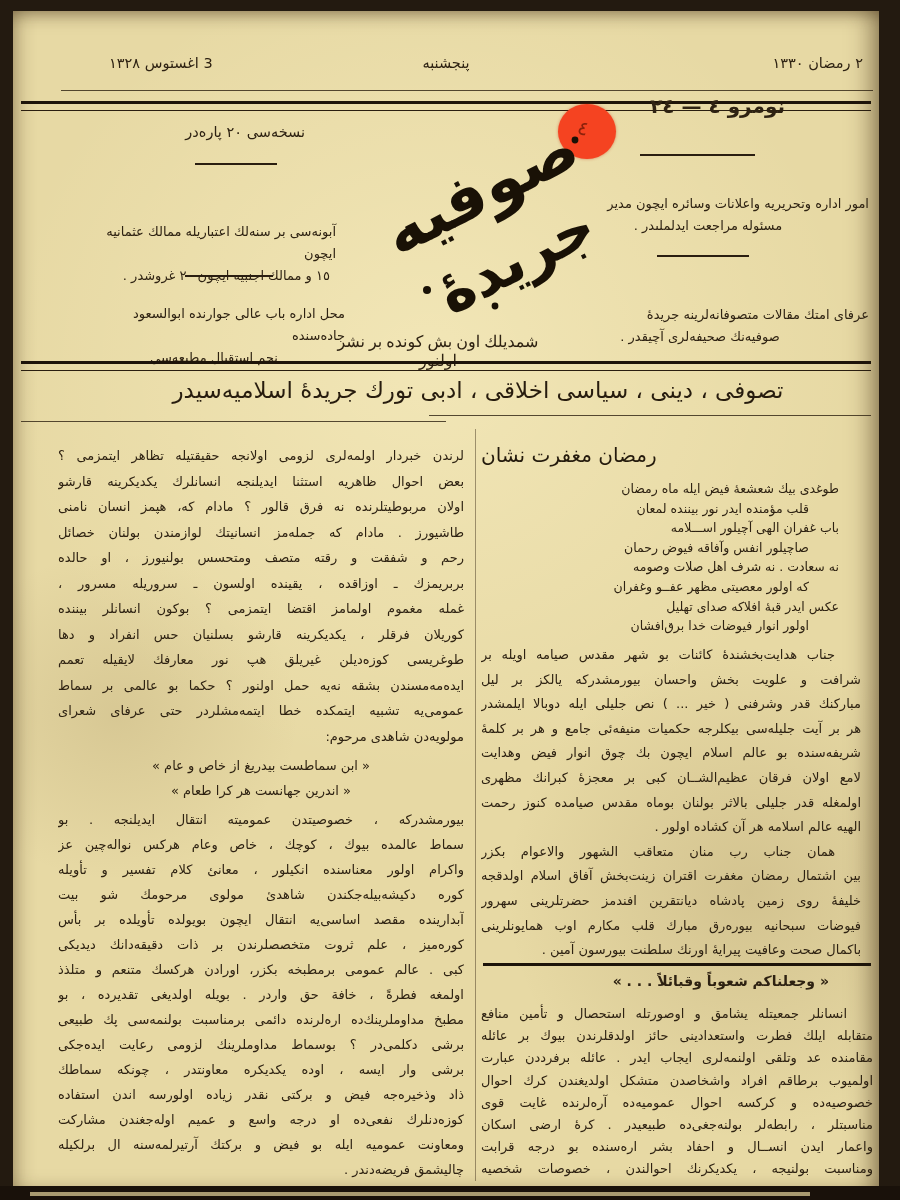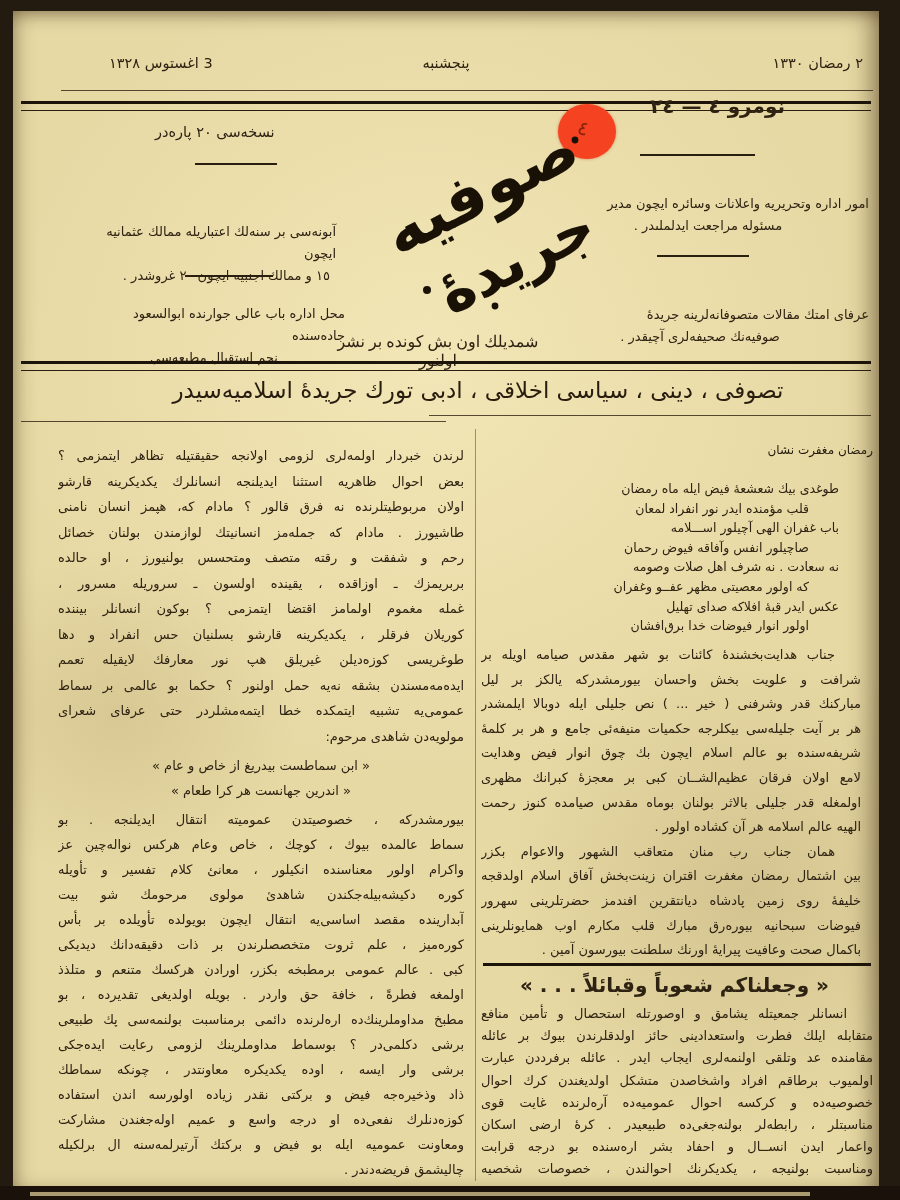--- a/index.html
+++ b/index.html
@@ -34,21 +34,21 @@
   .issue{position:absolute;top:83px;right:94px;font-size:20px;font-weight:bold;letter-spacing:1px;}
   .stamp{position:absolute;left:545px;top:93px;width:58px;height:55px;border-radius:50%;
          background:#f54321;box-shadow:0 0 3px rgba(200,40,10,.5);}
   .stamp span{position:absolute;left:20px;top:12px;font-size:20px;color:#7a1c08;transform:rotate(18deg);opacity:.85;}
 
   .masthead{position:absolute;left:332px;top:99px;width:305px;height:210px;}
 
   .notice{line-height:22px;font-size:13px;}
   .admin{position:absolute;right:10px;top:182px;width:322px;text-align:right;}
   .admin .l2{text-align:center;}
-  .price{position:absolute;left:142px;top:110px;width:150px;text-align:left;font-size:14.5px;}
+  .price{position:absolute;left:142px;top:110px;width:150px;text-align:right;font-size:14.5px;}
   .subscr{position:absolute;left:77px;top:210px;width:246px;text-align:right;}
   .subscr .l2{padding-right:6px;}
   .submissions{position:absolute;right:10px;top:293px;width:338px;text-align:right;}
   .submissions .l2{text-align:center;}
   .frequency{position:absolute;left:320px;top:321px;width:210px;text-align:center;font-size:16px;font-family:Liberation Serif, serif;}
   .address{position:absolute;left:70px;top:292px;width:262px;text-align:right;}
   .address .l2{text-align:center;}
 
   .subtitle{position:absolute;top:366px;left:0;width:100%;text-align:center;font-size:23px;color:#271c0e;padding-left:32px;}
 
@@ -61,28 +61,28 @@
   .prose .tline.end{text-align-last:right;}
   .tline.indent{padding-right:26px;}
 
   .lc1{position:absolute;top:10px;left:0;right:0;}
   .lc1 .tline{height:25.5px;line-height:25.5px;}
   .verses{position:absolute;top:320px;left:0;right:0;}
   .verses .tline{height:25px;line-height:25px;text-align:center;text-align-last:center;font-size:13px;}
   .lc2{position:absolute;top:374px;left:0;right:0;}
   .lc2 .tline{height:25px;line-height:25px;}
 
-  .poem-title{position:absolute;top:12px;left:0;width:100%;text-align:right;font-size:12px;color:#241a0c;}
+  .poem-title{position:absolute;top:12px;left:0;width:100%;text-align:left;font-size:20px;color:#241a0c;}
   .poem{position:absolute;top:48px;right:0;left:0;padding-right:34px;}
   .poem .tline{height:19.6px;line-height:19.6px;font-size:12.5px;text-align:right;text-align-last:right;}
   .poem .tline.alt{padding-right:30px;}
   .rc1{position:absolute;top:212px;left:0;right:12px;}
   .rc1 .tline{height:24.6px;line-height:24.6px;}
   .rc-rule{position:absolute;top:532px;left:2px;right:2px;height:3px;background:#1d1409;}
-  .quote{position:absolute;top:542px;right:0;left:4px;padding-right:44px;font-size:20px;font-weight:bold;}
+  .quote{position:absolute;top:542px;right:0;left:4px;padding-right:44px;font-size:14px;font-weight:bold;}
   .rc2{position:absolute;top:572px;left:0;right:0;}
   .rc2 .tline{height:22.2px;line-height:22.2px;}
 
   svg text{font-family:"DejaVu Sans",sans-serif;}
 </style>
 </head>
 <body>
 
 <div class="page">
   <div class="paper">
@@ -184,21 +184,21 @@
           <div class="tline base">كوزەدنلرك نفعى‌ده او درجه واسع و عميم اوله‌جغندن مشاركت</div>
           <div class="tline alt">ومعاونت عموميه ايله بو فيض و بركتك آرتيرلمه‌سنه ال برلكيله</div>
           <div class="tline base end">چاليشمق فريضه‌دندر .</div>
         </div>
     </div>
 
     <div class="col col-right prose">
       <div class="poem-title">رمضان مغفرت نشان</div>
       <div class="poem">
           <div class="tline base">طوغدى بيك شعشعهٔ فيض ايله ماه رمضان</div>
-          <div class="tline alt">قلب مؤمنده ايدر نور انفراد لمعان</div>
+          <div class="tline alt">قلب مؤمنده ايدر نور بيننده لمعان</div>
           <div class="tline base">باب غفران الهى آچيلور اســـلامه</div>
           <div class="tline alt">صاچيلور انفس وآفاقه فيوض رحمان</div>
           <div class="tline base">نه سعادت . نه شرف اهل صلات وصومه</div>
           <div class="tline alt">كه اولور معصيتى مظهر عفــو وغفران</div>
           <div class="tline base">عكس ايدر قبهٔ افلاكه صداى تهليل</div>
           <div class="tline alt">اولور انوار فيوضات خدا برق‌افشان</div>
         </div>
       <div class="rc1">
           <div class="tline base indent">جناب هدايت‌بخشندهٔ كائنات بو شهر مقدس صيامه اويله بر</div>
           <div class="tline alt">شرافت و علويت بخش واحسان بيورمشدركه يالكز بر ليل</div>

